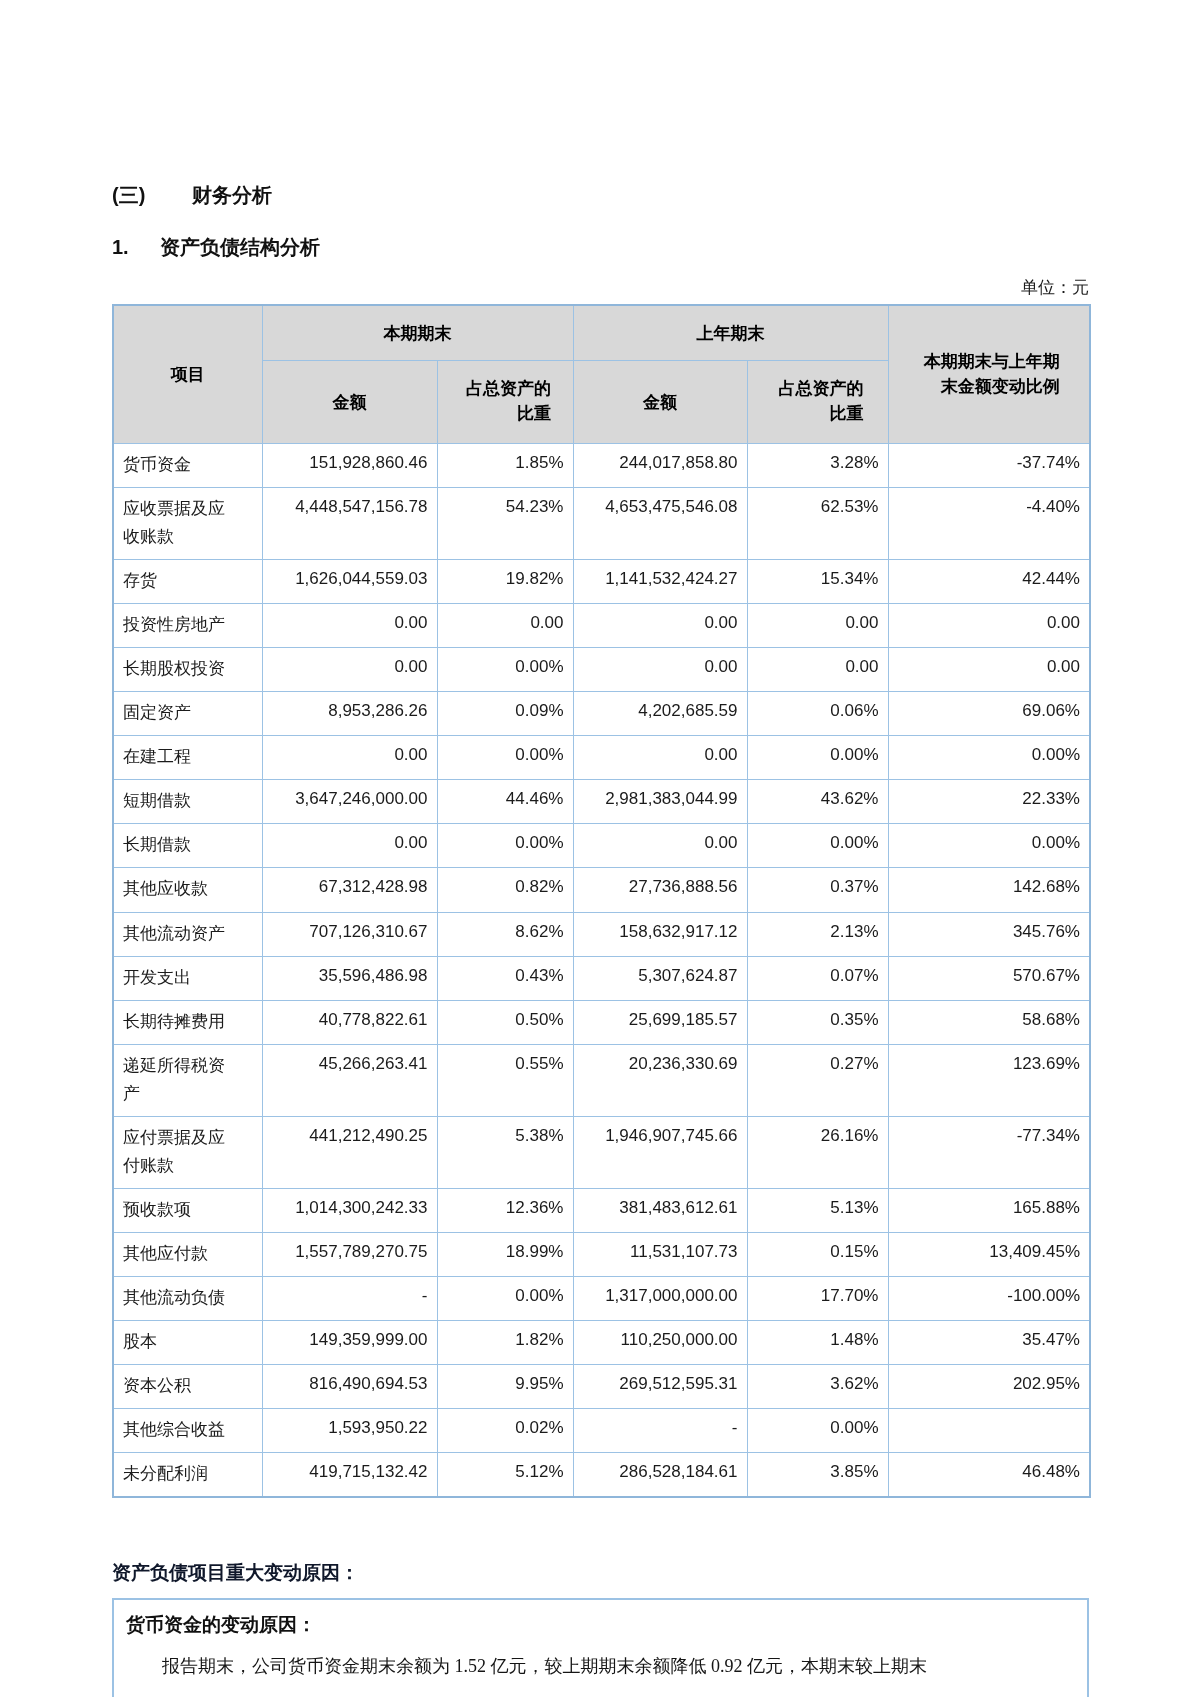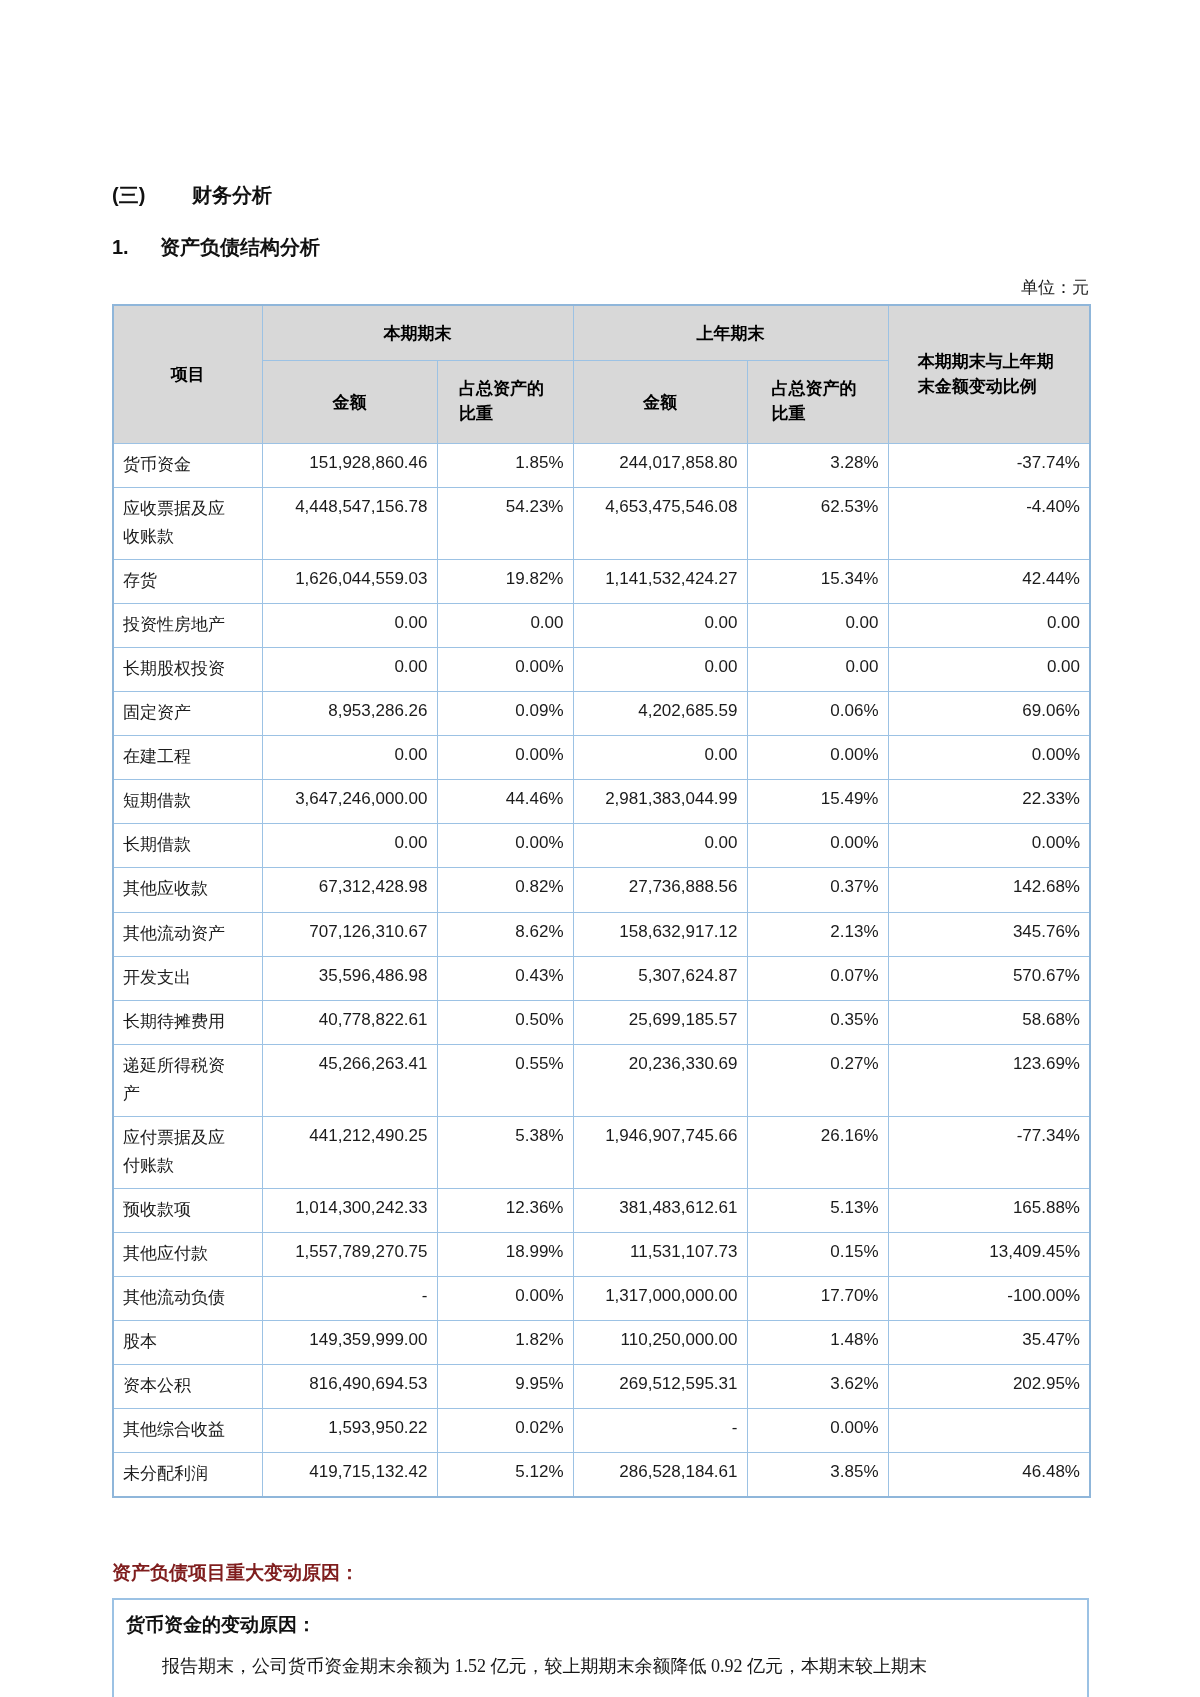--- a/index.html
+++ b/index.html
@@ -26,37 +26,37 @@
     overflow:hidden;
   }
   table.fin th{
     background:#d8d8d8;
     font-weight:bold;color:#000;
     text-align:center;vertical-align:middle;
     padding:12px 6px;
   }
   tr.gh th{height:30px;}
   tr.sh th{height:58px;}
-  .wrapc{display:inline-block;text-align:left;vertical-align:middle;line-height:1.45;}
+  .wrapc{display:inline-block;text-align:right;vertical-align:middle;line-height:1.45;}
   .wrapc.ratio{width:92px;}
   .wrapc.change{width:142px;}
 
   table.fin td{
     background:#fff;vertical-align:top;
     padding:7px 9px 8px 9px;line-height:1.4;
   }
   td.item{text-align:left;}
   td.item .item-label{
     display:inline-block;width:102px;
     text-align:justify;text-justify:inter-character;
     line-height:1.65;
   }
   td.num{text-align:right;white-space:nowrap;}
 
-  .notes-heading{margin-top:62px;font-size:19px;font-weight:bold;color:#7f1d1d;}
+  .notes-heading{margin-top:62px;font-size:19px;font-weight:bold;color:#0f172a;}
   .note-box{
     margin-top:12px;border:2px solid #9cc2e4;
     padding:10px 14px 16px 12px;
   }
   .note-title{font-size:19px;font-weight:bold;color:#111;margin:2px 0 14px 0;}
   .note-text{
     font-family:"Liberation Serif","DejaVu Serif",serif;
     font-size:18px;line-height:1.6;text-indent:2em;color:#151515;
   }
   .page-num{
@@ -170,21 +170,21 @@
       <td class="num val">0.00</td>
       <td class="num val">0.00%</td>
       <td class="num val">0.00%</td>
     </tr>
 
     <tr>
       <td class="item"><span class="item-label">短期借款</span></td>
       <td class="num val">3,647,246,000.00</td>
       <td class="num val">44.46%</td>
       <td class="num val">2,981,383,044.99</td>
-      <td class="num val">15.49%</td>
+      <td class="num val">43.62%</td>
       <td class="num val">22.33%</td>
     </tr>
 
     <tr>
       <td class="item"><span class="item-label">长期借款</span></td>
       <td class="num val">0.00</td>
       <td class="num val">0.00%</td>
       <td class="num val">0.00</td>
       <td class="num val">0.00%</td>
       <td class="num val">0.00%</td>

